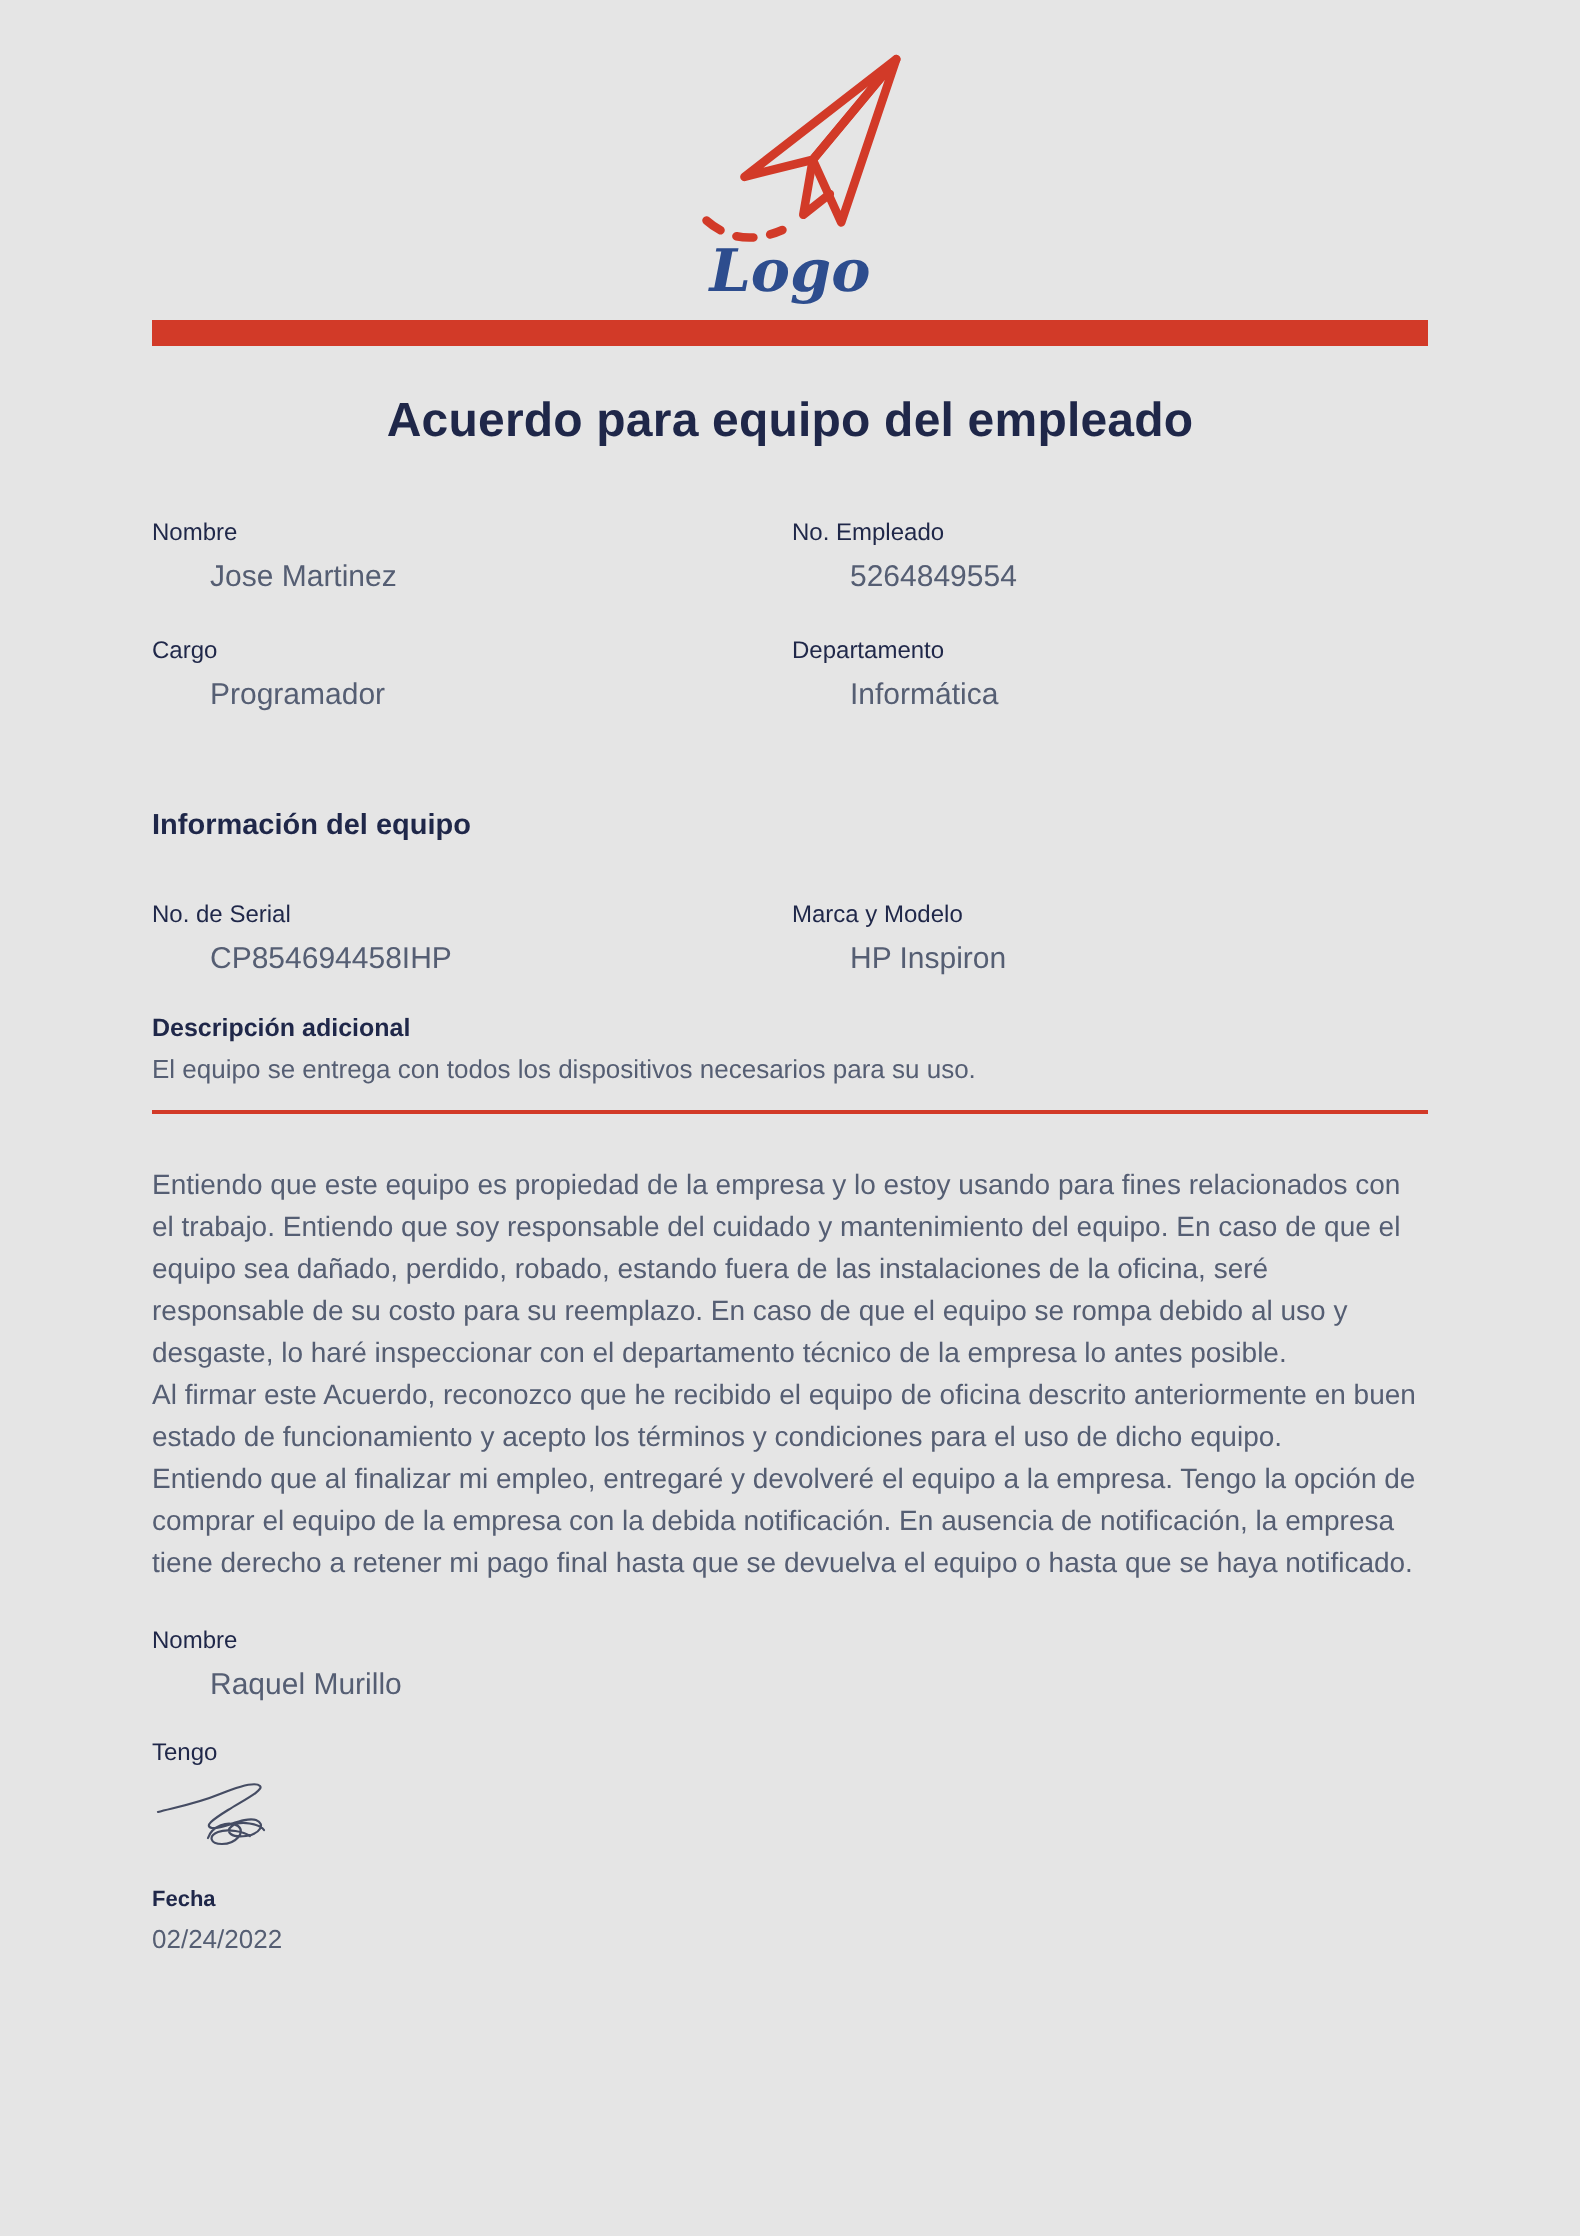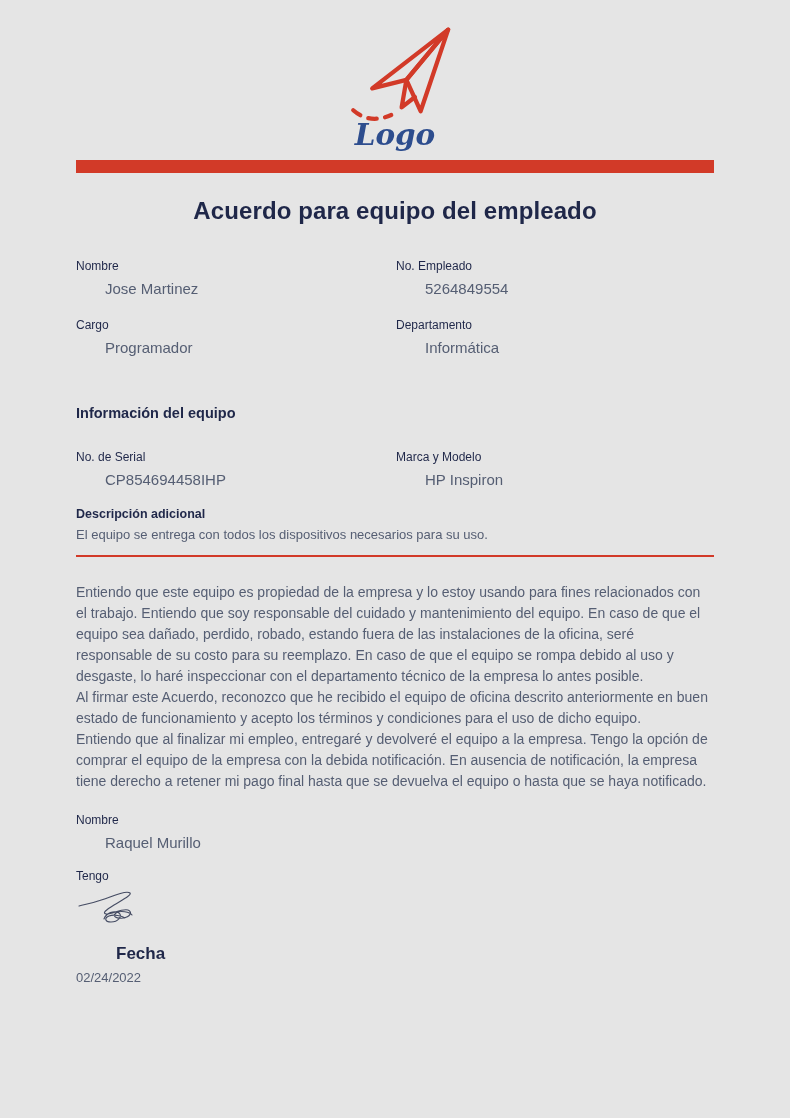--- a/index.html
+++ b/index.html
@@ -104,25 +104,24 @@
     color: #555e73;
   }
 
   
   .sig-name-label { margin-top: 21px; }
   .sig-name-value { margin-top: 0; }
   .sig-firma-label { margin-top: 18px; }
   .signature-svg { display: block; margin-top: 5px; margin-left: 2px; }
   .fecha-label {
     margin-top: 20px;
-    font-size: 17px;
+    font-size: 11px;
     font-weight: bold;
     color: #1f2749;
     margin-bottom: 6px;
-    margin-left: 40px;
   }
   .fecha-value {
     font-size: 13px;
     color: #555e73;
   }
 </style>
 </head>
 <body>
 
 <div class="page">

